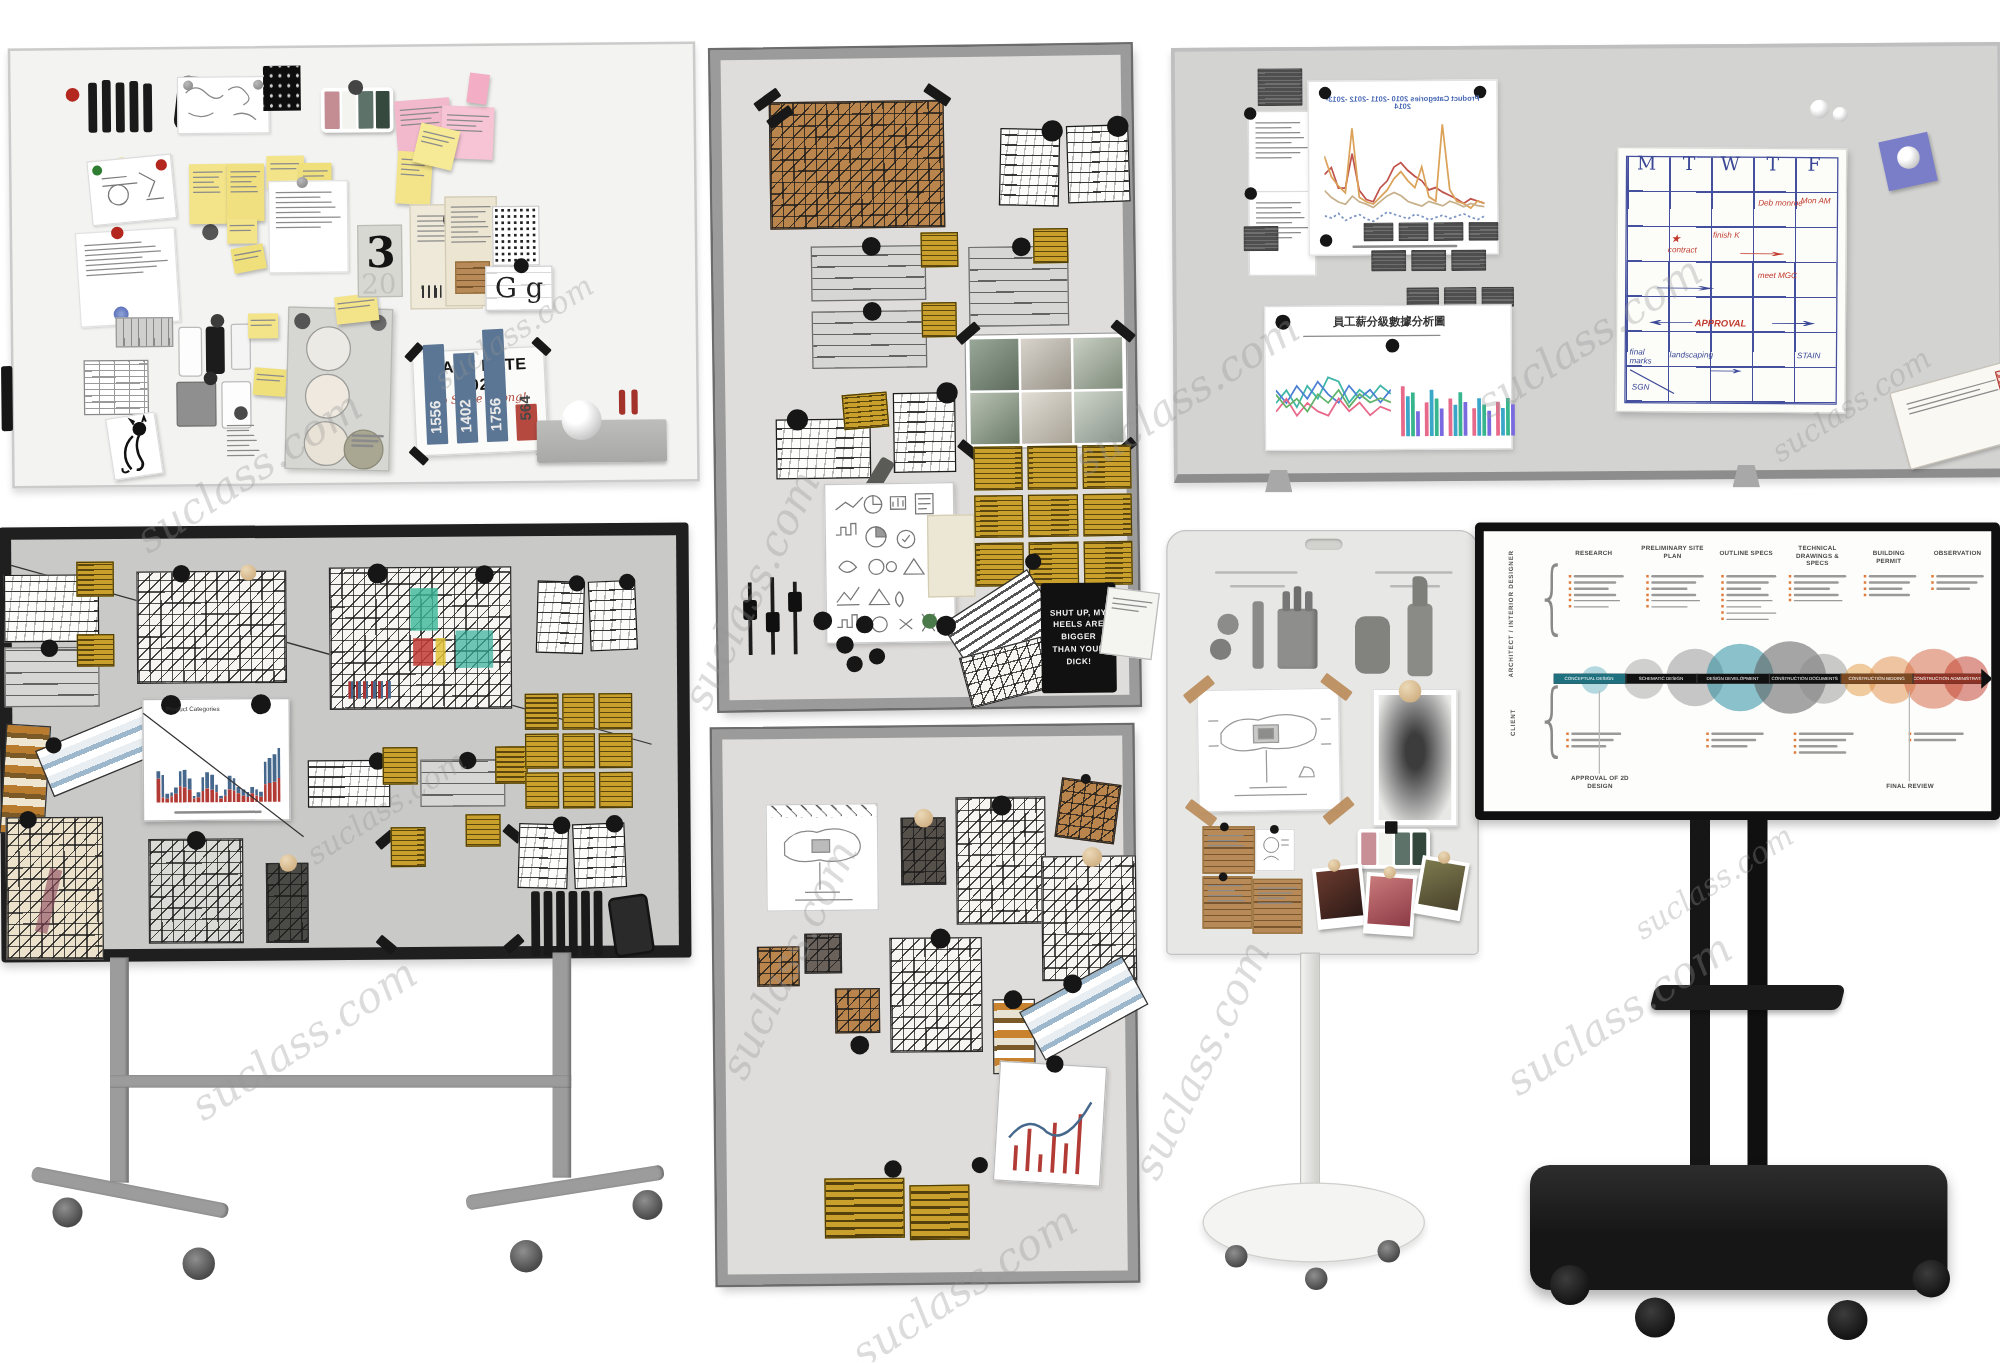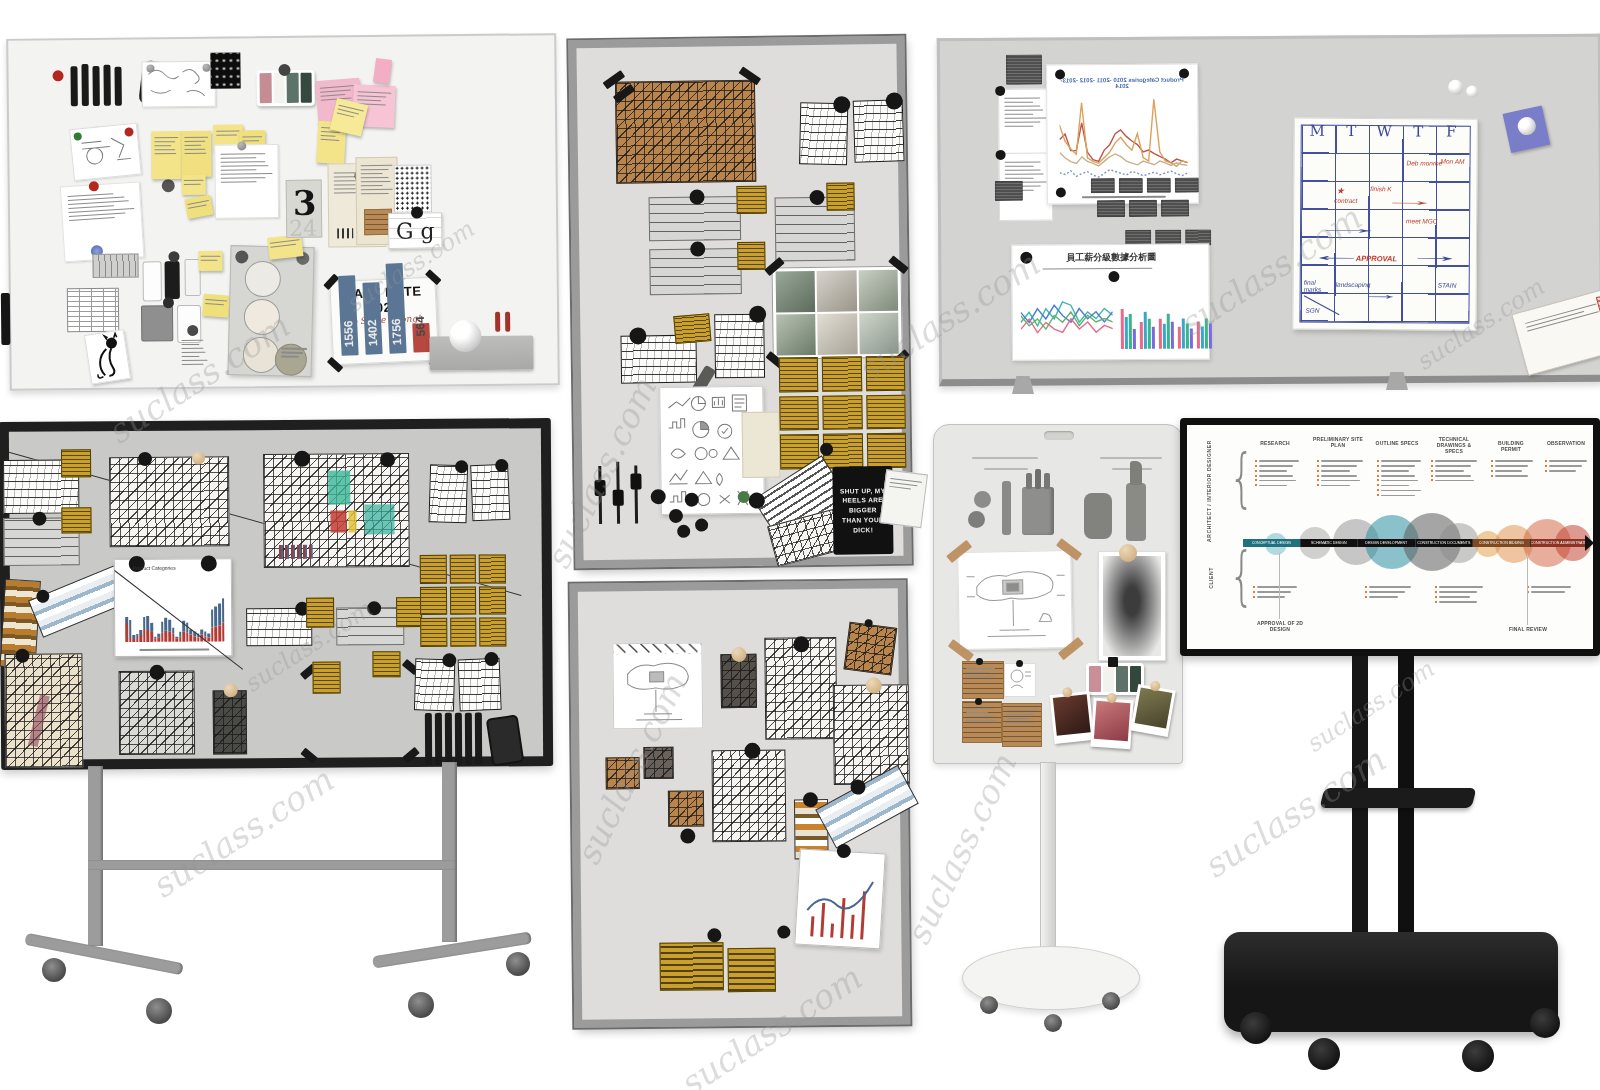--- a/index.html
+++ b/index.html
@@ -279,21 +279,21 @@
           <div class="fl"></div>
         </div>
     </div>
     <div class="sticky docfl" style="left:258px;top:198px;width:30px;height:18px;background:#f3e48a;transform:rotate(-6deg);padding:2px">
         <div class="fl"></div>
         <div class="fl"></div>
       </div>
 
     <div class="a" style="left:276px;top:142px;width:34px;height:56px;background:#d8d8d2;border:1px solid #bdbdb8;overflow:hidden">
       <div class="a" style="left:6px;top:2px;font-family:'DejaVu Serif',serif;font-weight:bold;font-size:34px;color:#141414">3</div>
-      <div class="a" style="left:2px;bottom:-4px;font-family:'DejaVu Serif',serif;font-size:22px;color:#c2c2bc">24</div>
+      <div class="a" style="left:2px;bottom:-4px;font-family:'DejaVu Serif',serif;font-size:22px;color:#c2c2bc">20</div>
     </div>
 
     <div class="a docfl" style="left:318px;top:126px;width:46px;height:72px;background:#efe9da;border:1px solid #d4cdb8;padding:5px">
       <div class="a" style="left:26px;top:6px;width:14px;height:12px;background:#222;border-radius:40% 60% 50% 50%"></div>
       <div class="a" style="left:8px;bottom:8px;width:16px;height:10px;background:repeating-linear-gradient(90deg,#333 0 2px,transparent 2px 5px)"></div>
     <div class="fl"></div>
         <div class="fl"></div>
         <div class="fl"></div>
         <div class="fl"></div>
         <div class="fl"></div>

